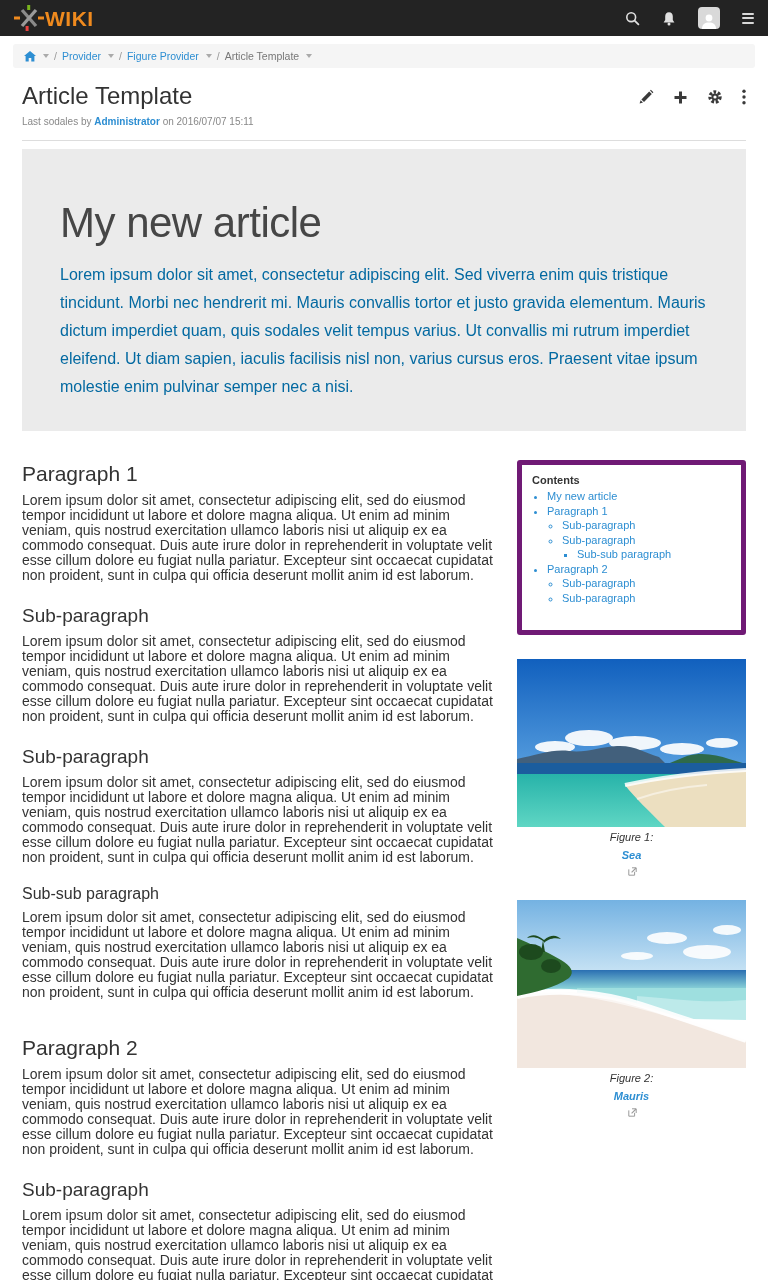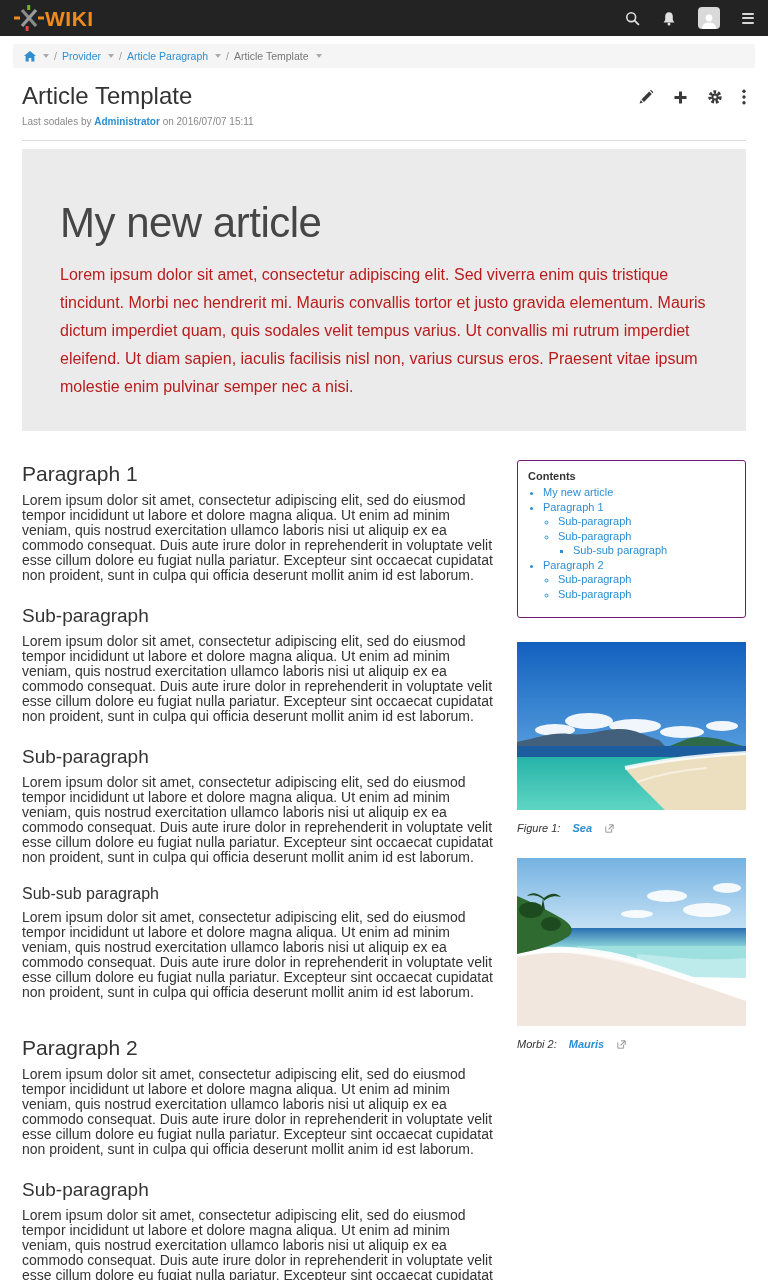--- a/index.html
+++ b/index.html
@@ -47,44 +47,44 @@
   .page-header { margin-top:15px; display:flex; justify-content:space-between; align-items:flex-start; }
   .page-title { font-size:24px; font-weight:400; color:#333; line-height:1.1; }
   .page-meta { margin-top:7px; font-size:10px; color:#888; }
   .link { color:#2d8ed2; text-decoration:none; cursor:pointer;font-weight:bold; }
   .page-actions { display:flex; gap:19px; margin-top:6px; align-items:center; }
   .pa-icon { cursor:pointer; display:flex; align-items:center; }
   .divider { border:none; border-top:1px solid #ddd; margin:13px 0 8px; }
   
   .hero { background:#ebebeb; padding:50px 38px 30px; }
   .hero h1 { font-size:42px; font-weight:400; color:#464646; margin-bottom:14px; letter-spacing:-.5px; }
-  .hero p { font-size:16px; line-height:28px; color:#b91c1c; }
+  .hero p { font-size:16px; line-height:28px; color:#0369a1; }
   
   .content-row { display:flex; gap:18px; margin-top:29px; }
   .col-main { width:477px; }
   .col-side { width:229px; flex-shrink:0; }
   .col-main h2 { font-size:21px; font-weight:400; color:#333; margin:24px 0 7px; }
   .col-main h2.first { margin-top:2px; }
   .col-main h2.gap-top { margin-top:36px; }
   .col-main h3 { font-size:19px; font-weight:400; color:#333; margin:22px 0 7px; }
   .col-main h4 { font-size:16px; font-weight:400; color:#333; margin:20px 0 7px; }
   .col-main p { font-size:14px; line-height:15px; color:#333; margin-bottom:4px; }
   
-  .toc-panel { border:1px solid #701a75; border-radius:3px; padding:9px 10px 16px; background:#fff; }
+  .toc-panel { border:5px solid #701a75; border-radius:3px; padding:9px 10px 25px; background:#fff; }
   .toc-title { font-size:11px; font-weight:700; color:#333; margin-bottom:3px; }
   .toc-panel ul { margin:0 0 0 15px; padding:0; font-size:11px; line-height:14.5px; }
   .toc-panel ul { list-style:disc; }
   .toc-panel ul ul { list-style:circle; }
   .toc-panel ul ul ul { list-style:square; }
   .toc-panel li { color:#2d8ed2; }
   .toc-panel a { color:#2d8ed2; text-decoration:none; cursor:pointer; }
   
   .figure { margin-top:24px; }
   .figure svg.photo { display:block; width:229px; height:168px; cursor:pointer; }
-  .fig-caption { margin-top:12px; font-size:11px; font-style:italic; color:#333; display:flex; align-items:center; gap:12px; }
+  .fig-caption { margin-top:4px; font-size:11px; font-style:italic; color:#333; display:flex; align-items:center; gap:6px;flex-direction:column; }
   .fig-caption .link { font-style:italic; }
   .ext-icon { margin-left:1px; opacity:.65; }
 </style>
 </head>
 <body>
 
 <div class="topbar">
   <div class="logo">
     <svg width="30" height="28" viewBox="0 0 30 28">
       <rect x="13.2" y="1" width="3" height="5" fill="#7ab51d"></rect>
@@ -129,21 +129,21 @@
   <span class="tb-icon">
     <svg width="12" height="11" viewBox="0 0 12 11">
         <path d="M6 0 L12 5 L10.4 5 L10.4 10.6 L7.3 10.6 L7.3 7 L4.7 7 L4.7 10.6 L1.6 10.6 L1.6 5 L0 5 Z" fill="#2d8ed2"></path>
       </svg>
   </span>
   <span class="caret-down"></span>
   <span class="bc-sep">/</span>
   <span class="bc-link">Provider</span>
   <span class="caret-down"></span>
   <span class="bc-sep">/</span>
-  <span class="bc-link">Article Paragraph</span>
+  <span class="bc-link">Figure Provider</span>
   <span class="caret-down"></span>
   <span class="bc-sep">/</span>
   <span class="bc-current">Article Template</span>
   <span class="caret-down"></span>
 </div>
 
 <div class="main">
 
   <div class="page-header">
     <div>
@@ -307,21 +307,21 @@
           <path d="M0 38 C14 44 30 52 44 60 C54 66 58 72 52 78 C38 88 18 92 0 96 Z" fill="#2f6b30"></path>
           <g fill="#1d4a1e">
             <ellipse cx="14" cy="52" rx="12" ry="8"></ellipse>
             <ellipse cx="34" cy="66" rx="10" ry="7"></ellipse>
             <path d="M26 40 L28 52 L24 52 Z"></path>
             <path d="M27 40 C20 34 14 34 10 38 C18 36 24 39 27 42 Z"></path>
             <path d="M27 40 C34 34 40 35 44 39 C36 37 30 40 27 43 Z"></path>
           </g>
         </svg>
         <div class="fig-caption">
-          <span>Morbi 2:</span>
+          <span>Figure 2:</span>
           <span class="link">Mauris</span>
           <svg class="ext-icon" width="9" height="9" viewBox="0 0 9 9">
             <path d="M0.8 2.4 L0.8 8.2 L6.6 8.2 L6.6 4.8" fill="none" stroke="#666" stroke-width="1"></path>
             <path d="M4 0.8 L8.2 0.8 L8.2 5" fill="none" stroke="#666" stroke-width="1"></path>
             <line x1="3.6" y1="5.4" x2="8" y2="1" stroke="#666" stroke-width="1.1"></line>
           </svg>
         </div>
       </div>
     </div>
   </div>

